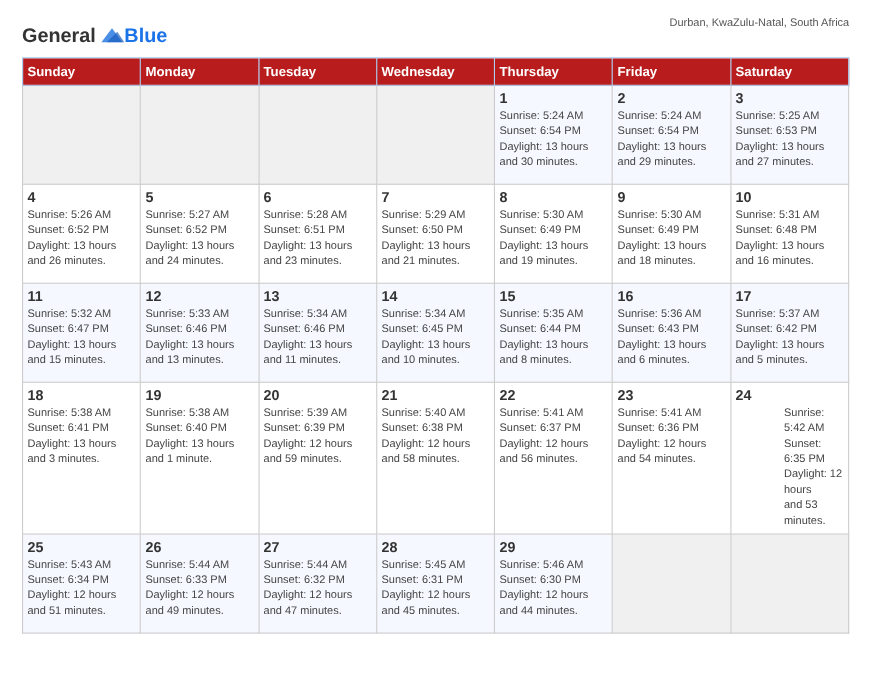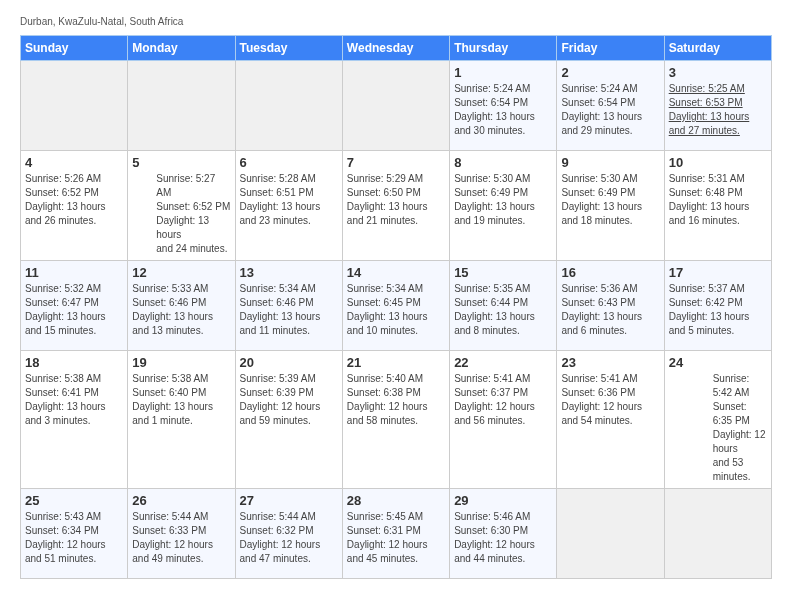--- a/index.html
+++ b/index.html
@@ -48,21 +48,21 @@
     .location-title {
       font-size: 10px;
       color: #555;
     }
     table {
       width: 100%;
       border-collapse: collapse;
       table-layout: fixed;
     }
     thead tr th {
-      background-color: #3b82f6;
+      background-color: #b91c1c;
       color: #fff;
       font-size: 12px;
       font-weight: bold;
       padding: 5px 4px;
       text-align: left;
       border: 1px solid #aaccf0;
     }
     tbody tr td {
       vertical-align: top;
       border: 1px solid #ccc;
@@ -91,20 +91,29 @@
       line-height: 1.4;
     }
     .empty-cell {
       background: #f0f0f0 !important;
     }
   </style>
 </head>
 <body>
 
 <div class="header-area">
+  <div class="logo">
+    <span class="logo-text-general">General</span>
+    <svg class="logo-icon" viewBox="0 0 30 24" fill="none" xmlns="http://www.w3.org/2000/svg">
+      <polygon points="4,20 16,4 28,20" fill="#2a7ae2" opacity="0.85"></polygon>
+      <polygon points="10,20 22,8 30,20" fill="#1a5fbf" opacity="0.7"></polygon>
+    </svg>
+    <br>
+    <span class="logo-text-blue">Blue</span>
+  </div>
   <div class="title-area">
     <div class="location-title">Durban, KwaZulu-Natal, South Africa</div>
   </div>
 </div>
 
 <table>
   <thead>
     <tr>
     <th>Sunday</th>
         <th>Monday</th>
@@ -130,37 +139,37 @@
         </td>
         <td>
           <span class="day-number">2</span>
           <div class="day-info" style="white-space: pre-line;">Sunrise: 5:24 AM
 Sunset: 6:54 PM
 Daylight: 13 hours
 and 29 minutes.</div>
         </td>
         <td>
           <span class="day-number">3</span>
-          <div class="day-info" style="white-space: pre-line; text-decoration: underline;">Sunrise: 5:25 AM
+          <div class="day-info" style="white-space: pre-line;">Sunrise: 5:25 AM
 Sunset: 6:53 PM
 Daylight: 13 hours
 and 27 minutes.</div>
         </td>
       </tr>
       <tr>
         <td>
           <span class="day-number">4</span>
           <div class="day-info" style="white-space: pre-line;">Sunrise: 5:26 AM
 Sunset: 6:52 PM
 Daylight: 13 hours
 and 26 minutes.</div>
         </td>
         <td>
           <span class="day-number">5</span>
-          <div class="day-info" style="white-space: pre-line; margin-left: 24px;">Sunrise: 5:27 AM
+          <div class="day-info" style="white-space: pre-line;">Sunrise: 5:27 AM
 Sunset: 6:52 PM
 Daylight: 13 hours
 and 24 minutes.</div>
         </td>
         <td>
           <span class="day-number">6</span>
           <div class="day-info" style="white-space: pre-line;">Sunrise: 5:28 AM
 Sunset: 6:51 PM
 Daylight: 13 hours
 and 23 minutes.</div>

